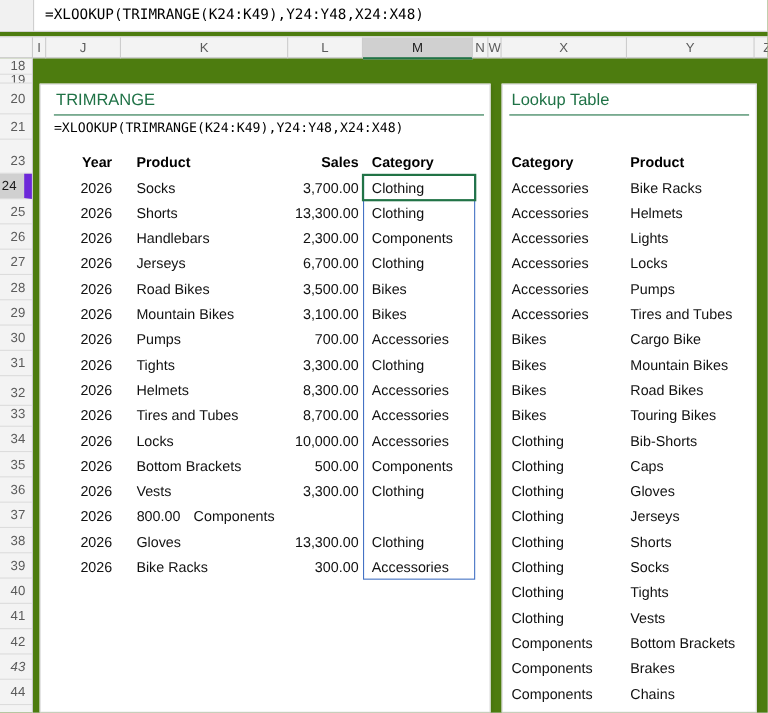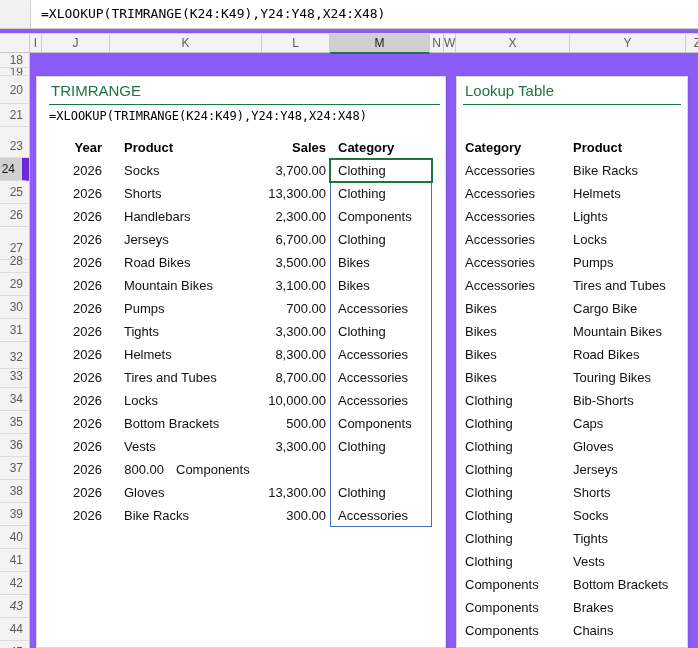--- a/index.html
+++ b/index.html
@@ -1,19 +1,19 @@
 <!DOCTYPE html>
 <html><head>
 <meta charset="utf-8">
 <style>
   * { margin:0; padding:0; box-sizing:border-box; }
   html,body { background:#d9d9d9; }
   .screen {
     position:relative; width:698px; height:648px; overflow:hidden;
-    background:#8b5cf6; font-family:"Liberation Sans", sans-serif;
+    background:#4d7c0f; font-family:"Liberation Sans", sans-serif;
   }
   
   .formula-bar {
     position:absolute; left:0; top:0; width:698px; height:29px;
     background:#ffffff; border-bottom:1px solid #cfcfcf; display:flex;
   }
   .name-box-stub {
     width:31px; height:100%; background:#f1f1f1; border-right:1px solid #cfcfcf;
   }
   .fx-text {
@@ -115,21 +115,21 @@
   <div class="row-headers" id="rowHeaders">
       <div class="row-h" style="top: 0px; height: 15px;">18</div>
       <div class="row-h" style="top: 15px; height: 8px;">19</div>
       <div class="row-h" style="top: 23px; height: 28px;">20</div>
       <div class="row-h" style="top: 51px; height: 23px;">21</div>
       <div class="row-h" style="top: 74px; height: 8px; margin-left: 40px;">22</div>
       <div class="row-h" style="top: 82px; height: 23px;">23</div>
       <div class="row-h sel" style="top: 105px; height: 23px;">24</div>
       <div class="row-h" style="top: 128px; height: 23px;">25</div>
       <div class="row-h" style="top: 151px; height: 23px;">26</div>
-      <div class="row-h" style="top: 184px; height: 23px; padding-left: 16px;">27</div>
+      <div class="row-h" style="top: 174px; height: 23px; padding-left: 16px;">27</div>
       <div class="row-h" style="top: 197px; height: 23px;">28</div>
       <div class="row-h" style="top: 220px; height: 23px;">29</div>
       <div class="row-h" style="top: 243px; height: 23px;">30</div>
       <div class="row-h" style="top: 266px; height: 23px;">31</div>
       <div class="row-h" style="top: 293px; height: 23px;">32</div>
       <div class="row-h" style="top: 312px; height: 23px;">33</div>
       <div class="row-h" style="top: 335px; height: 23px;">34</div>
       <div class="row-h" style="top: 358px; height: 23px;">35</div>
       <div class="row-h" style="top: 381px; height: 23px;">36</div>
       <div class="row-h" style="top: 404px; height: 23px;">37</div>

